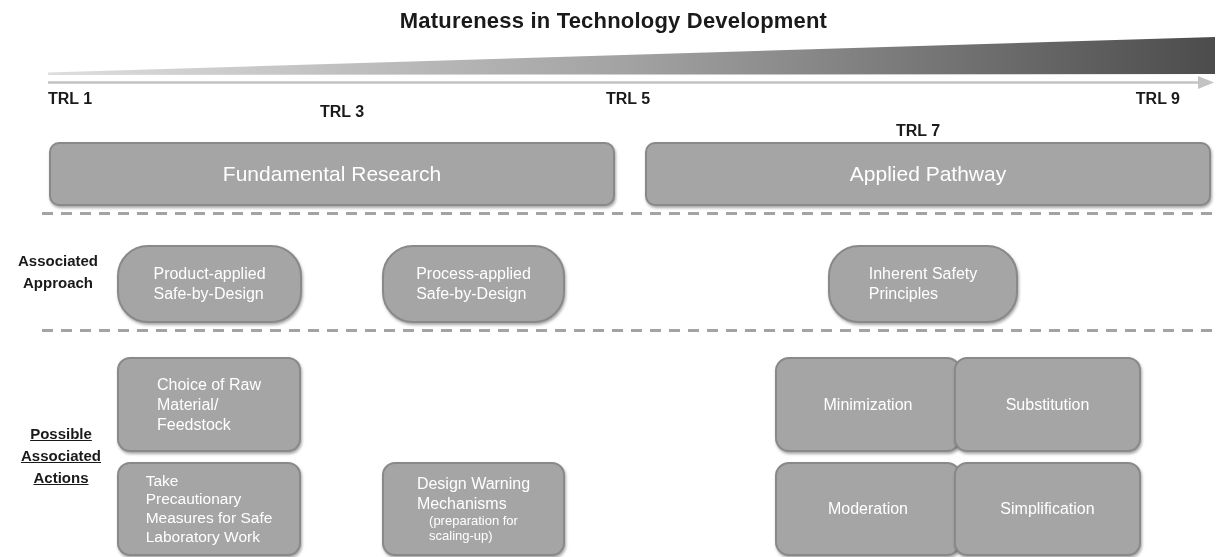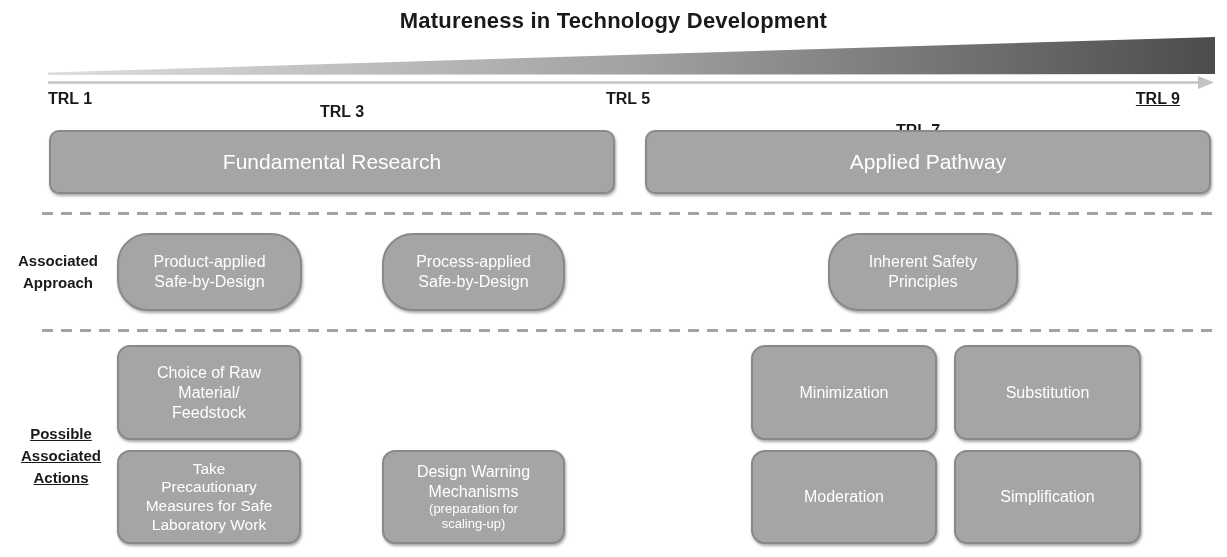--- a/index.html
+++ b/index.html
@@ -36,37 +36,38 @@
     top: 90px;
     font-size: 16px;
     font-weight: bold;
     color: var(--text-dark);
     white-space: nowrap;
   }
   .trl-1 { left: 48px; }
   .trl-3 { left: 342px; transform: translateX(-50%); margin-top: 13px; }
   .trl-5 { left: 628px; transform: translateX(-50%); }
   .trl-7 { left: 918px; transform: translateX(-50%); margin-top: 32px; }
-  .trl-9 { left: 1180px; transform: translateX(-100%); text-decoration: underline; }
+  .trl-9 { left: 1180px; transform: translateX(-100%); }
 
   .box {
     position: absolute;
     background: var(--box-fill);
     border: 2px solid var(--box-border);
     border-radius: 13px;
     box-shadow: 1px 2px 3px rgba(0,0,0,0.35);
     display: flex;
     flex-direction: column;
     align-items: center;
     justify-content: center;
     color: var(--box-text);
-    text-align: center;
+    text-align: left;
     white-space: pre-line;
     box-sizing: border-box;
     line-height: 1.25;
+    margin-top: 12px;
   }
   .phase-box {
     top: 130px;
     height: 64px;
     border-radius: 10px;
     font-size: 21px;
     line-height: 1.1;
   }
   .phase-fundamental { left: 49px;  width: 566px; }
   .phase-applied     { left: 645px; width: 566px; }
@@ -79,21 +80,21 @@
   }
   .approach-product  { left: 117px; width: 185px; }
   .approach-process  { left: 382px; width: 183px; }
   .approach-inherent { left: 828px; width: 190px; }
 
   .action-box { font-size: 16px; }
   .action-row1 { top: 345px; height: 95px; }
   .action-row2 { top: 450px; height: 94px; }
   .col-1 { left: 117px; width: 184px; }
   .col-2 { left: 382px; width: 183px; }
-  .col-3 { left: 751px; width: 186px; border-radius: 14px; }
+  .col-3 { left: 775px; width: 186px; border-radius: 14px; }
   .col-4 { left: 954px; width: 187px; }
   .action-box .sublabel {
     font-size: 13px;
     line-height: 1.15;
     white-space: pre-line;
   }
   .action-precaution { font-size: 15.5px; line-height: 1.2; }
 
   .dashed-line {
     position: absolute;

